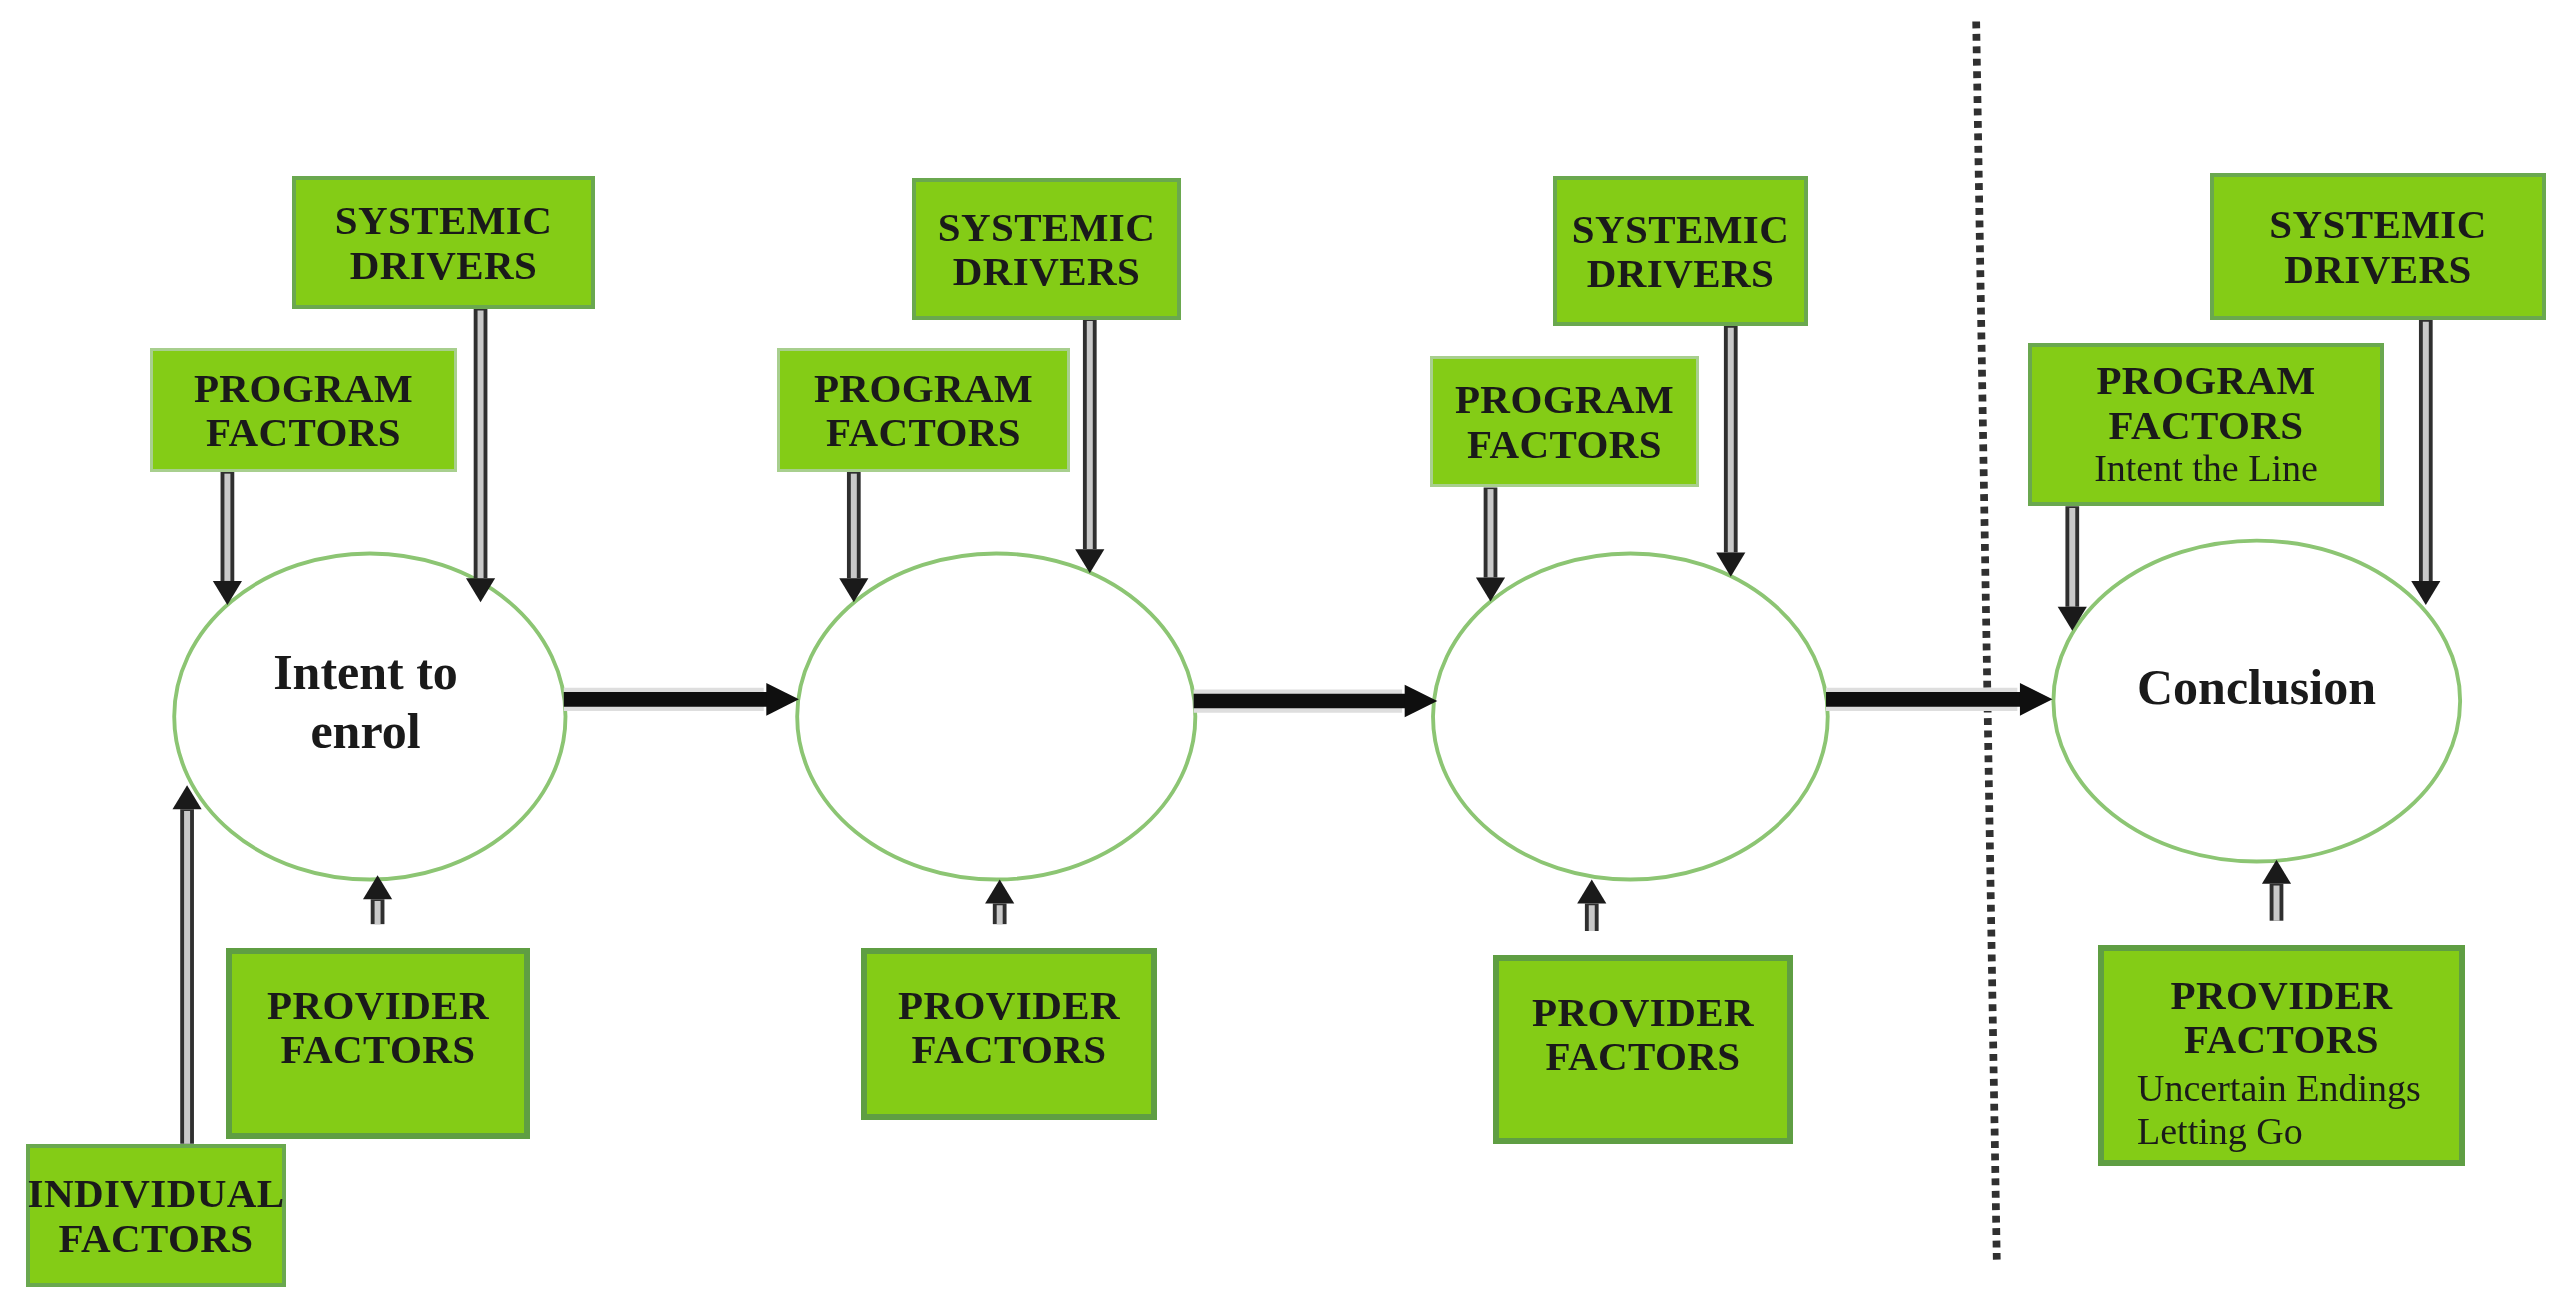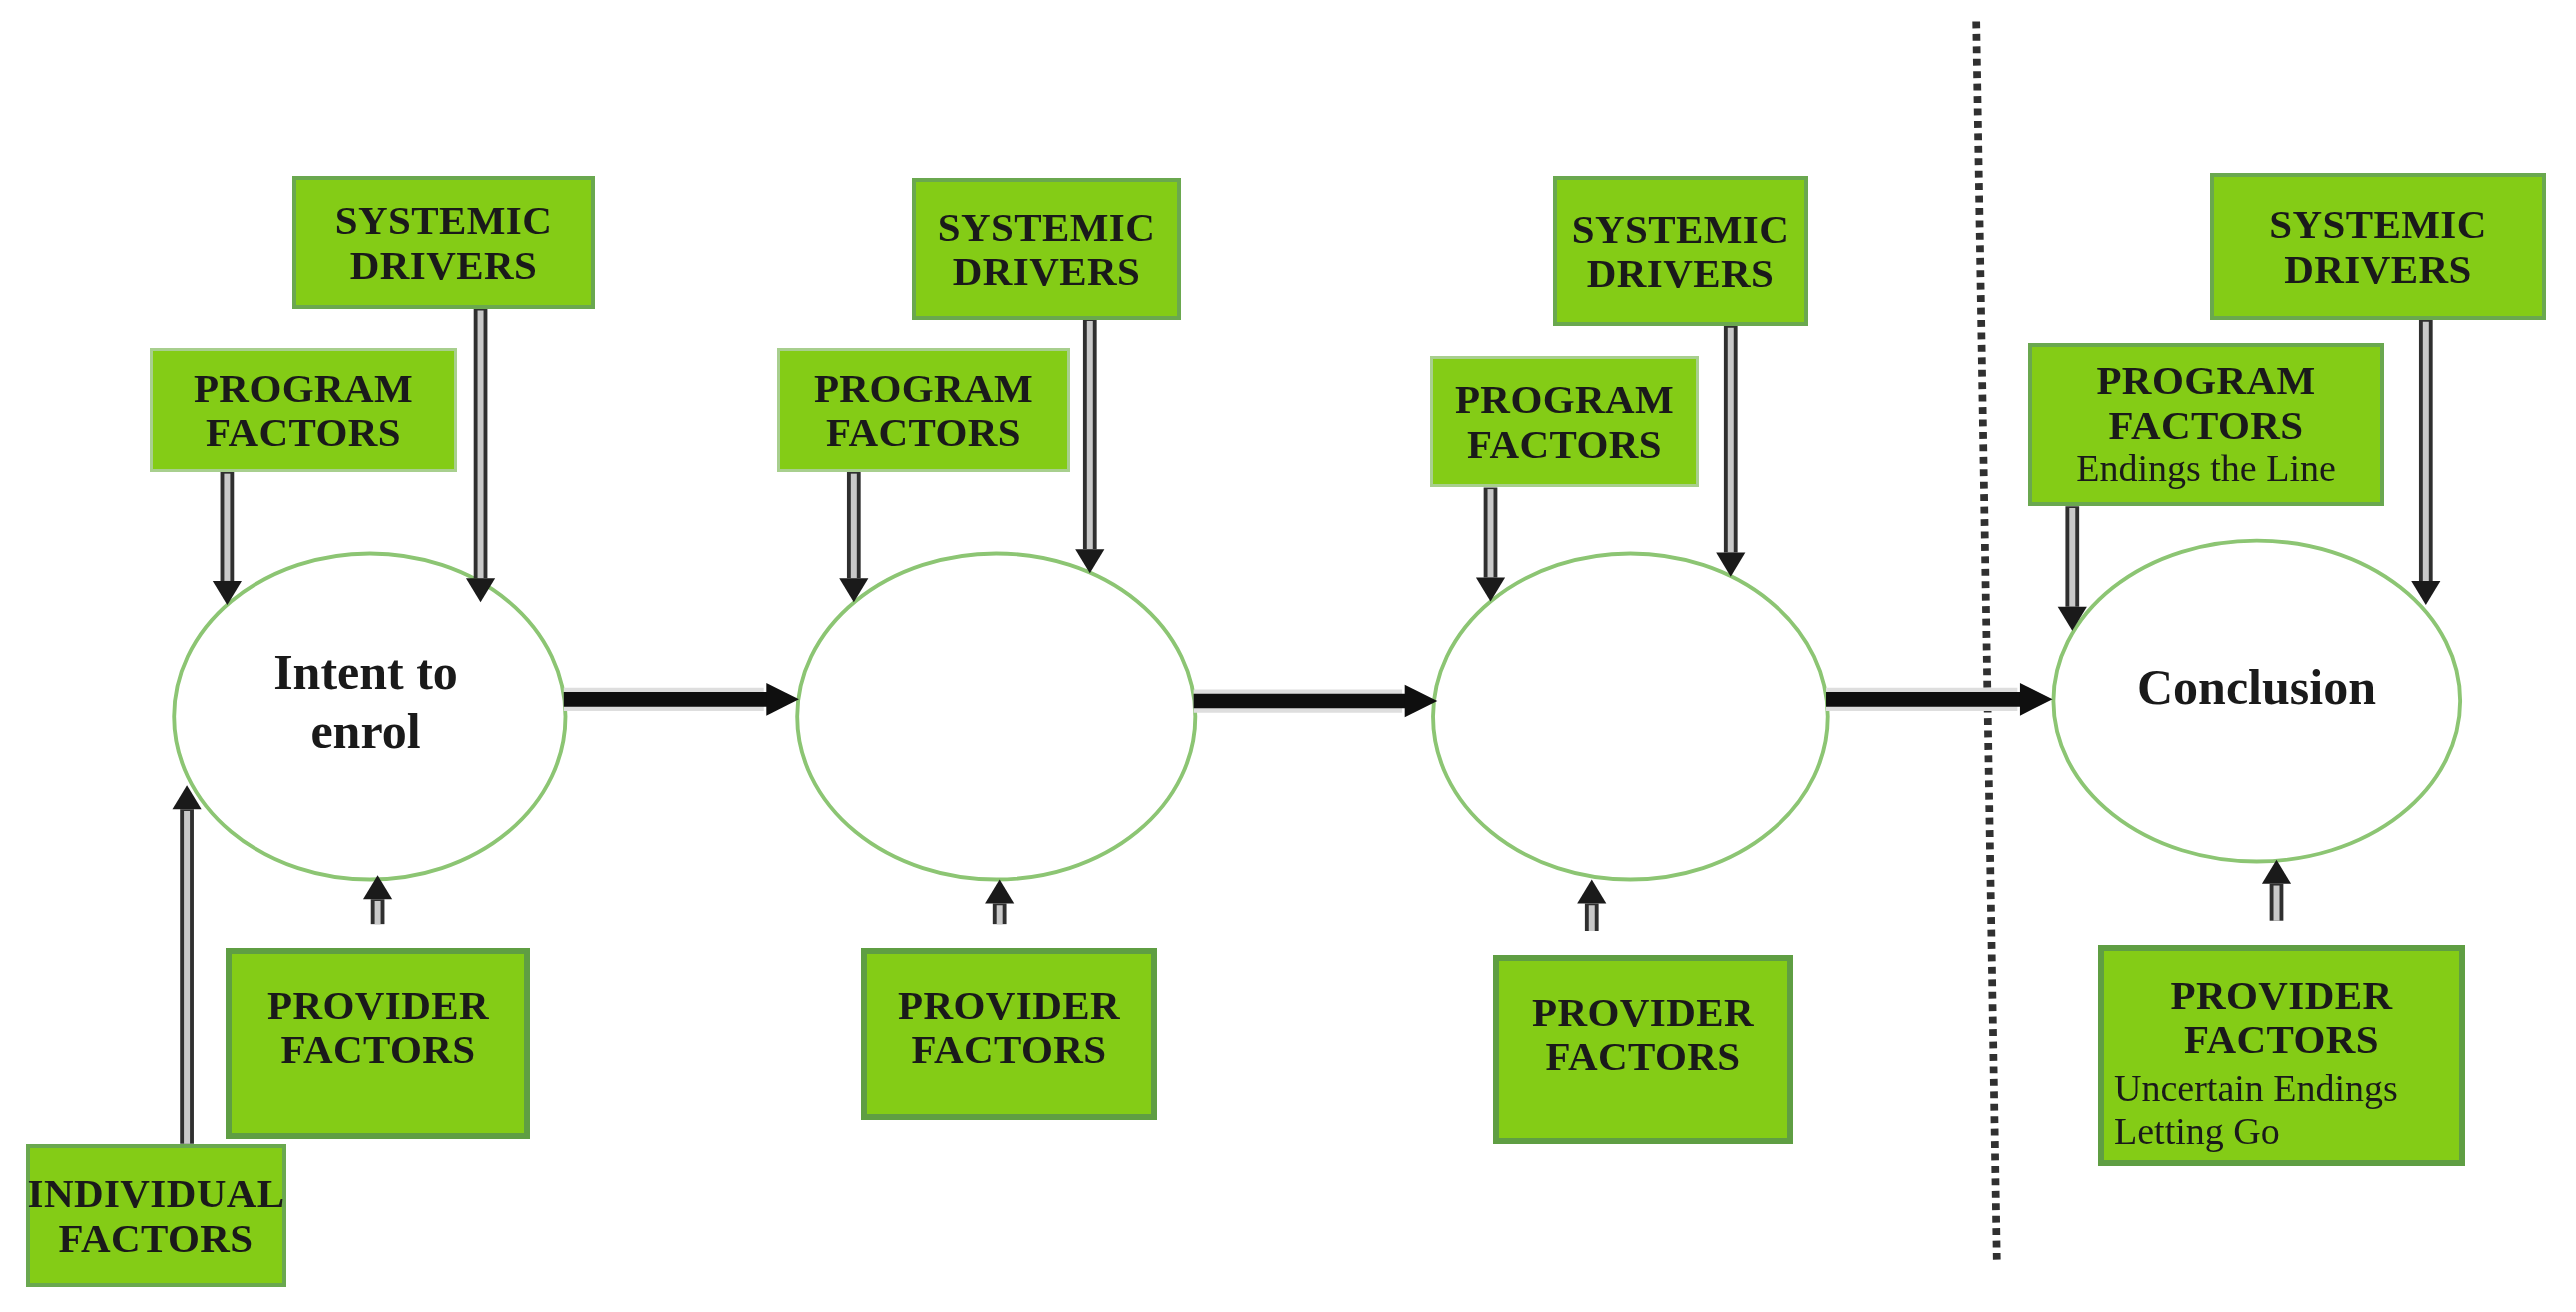--- a/index.html
+++ b/index.html
@@ -47,21 +47,21 @@
   .prov .inner { width: 100%; padding-top: 29px; }
   .col-note {
     font-weight: normal;
     font-size: 38px;
     line-height: 1.15;
     white-space: pre-line;
   }
   .prov4 .inner { padding-top: 22px; }
   .prov4 .col-note {
     text-align: left;
-    padding-left: 10px;
+    padding-left: 33px;
     margin-top: 5.1px;
   }
   .stage-label {
     position: absolute;
     display: flex;
     align-items: center;
     justify-content: center;
     text-align: center;
     font-weight: bold;
     font-size: 50px;
@@ -222,21 +222,21 @@
     </div>
   </div>
 
   <div class="fbox sys" style="left:2210px;top:173px;width:336px;height:147px">
     <span class="lbl">SYSTEMIC
 DRIVERS</span>
   </div>
   <div class="fbox sys" style="left:2028px;top:343px;width:356px;height:163px;flex-direction:column">
     <span class="lbl">PROGRAM
 FACTORS</span>
-    <span class="col-note">Endings the Line</span>
+    <span class="col-note">Intent the Line</span>
   </div>
   <div class="fbox prov prov4" style="left:2098px;top:921px;width:367px;height:221px">
     <div class="inner">
       <span class="lbl">PROVIDER
 FACTORS</span>
       <div class="col-note">Uncertain Endings
 Letting Go</div>
     </div>
   </div>
   <div class="stage-label" style="left:2053px;top:541px;width:407px;height:321px">Conclusion</div>

